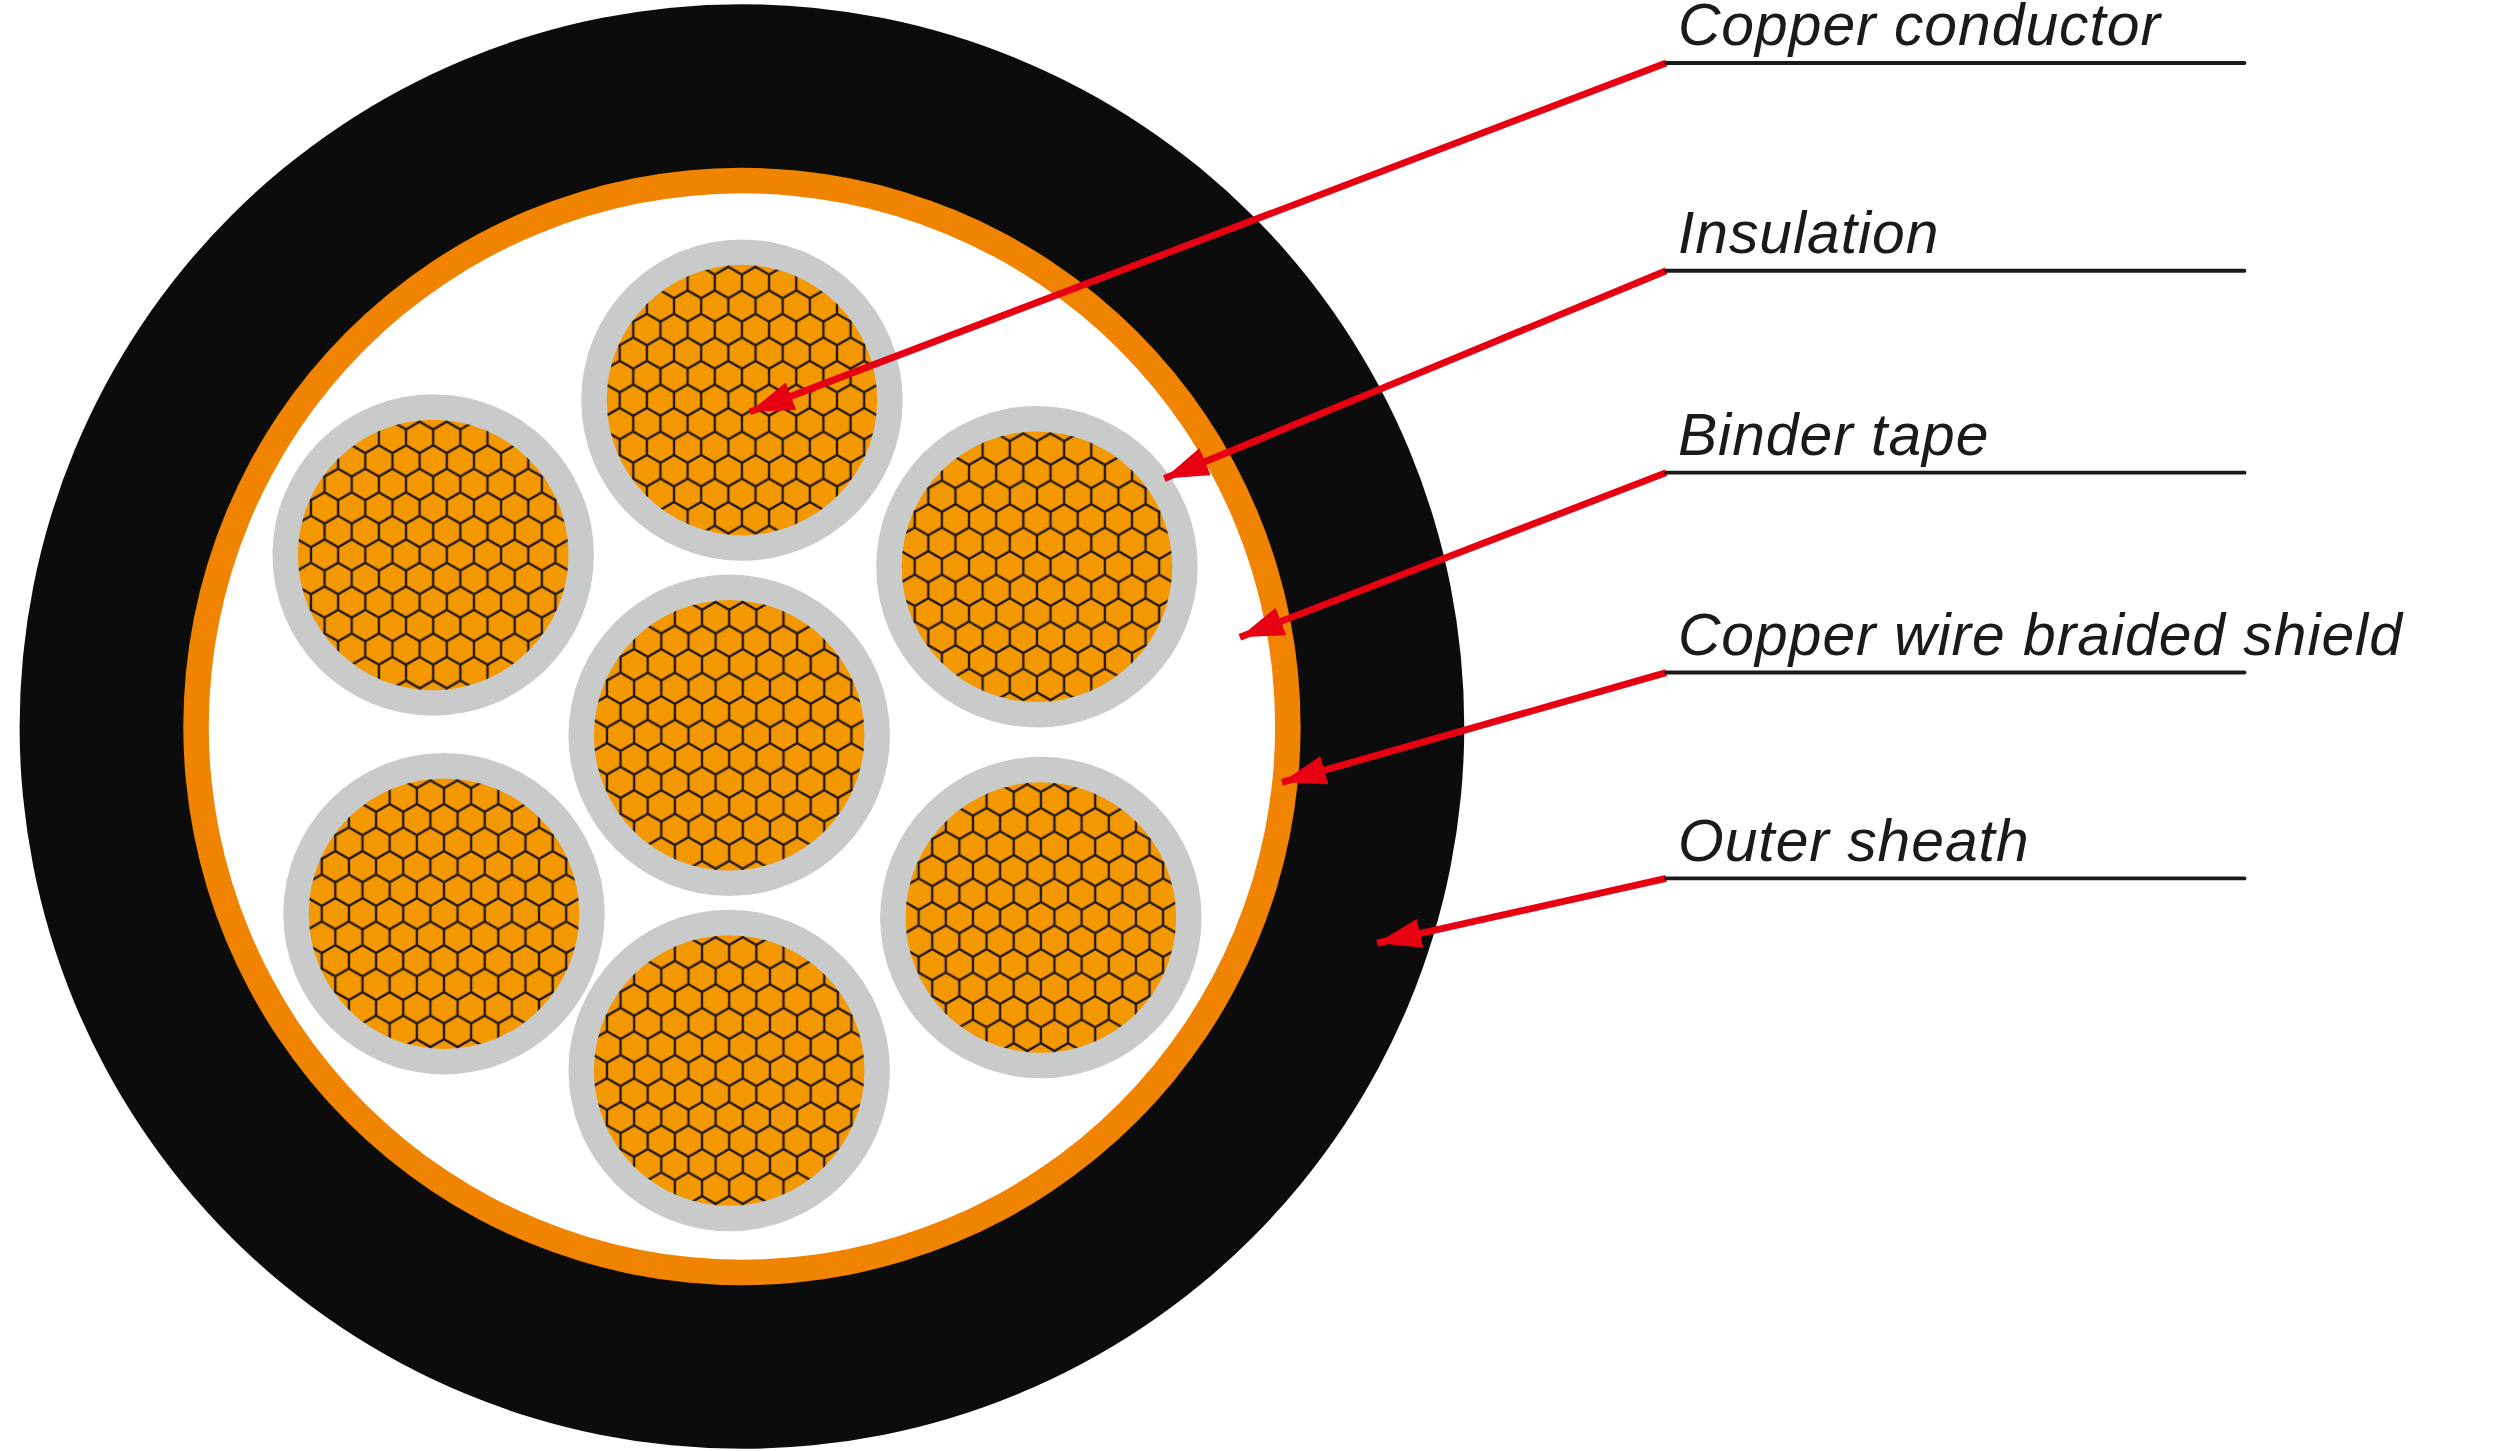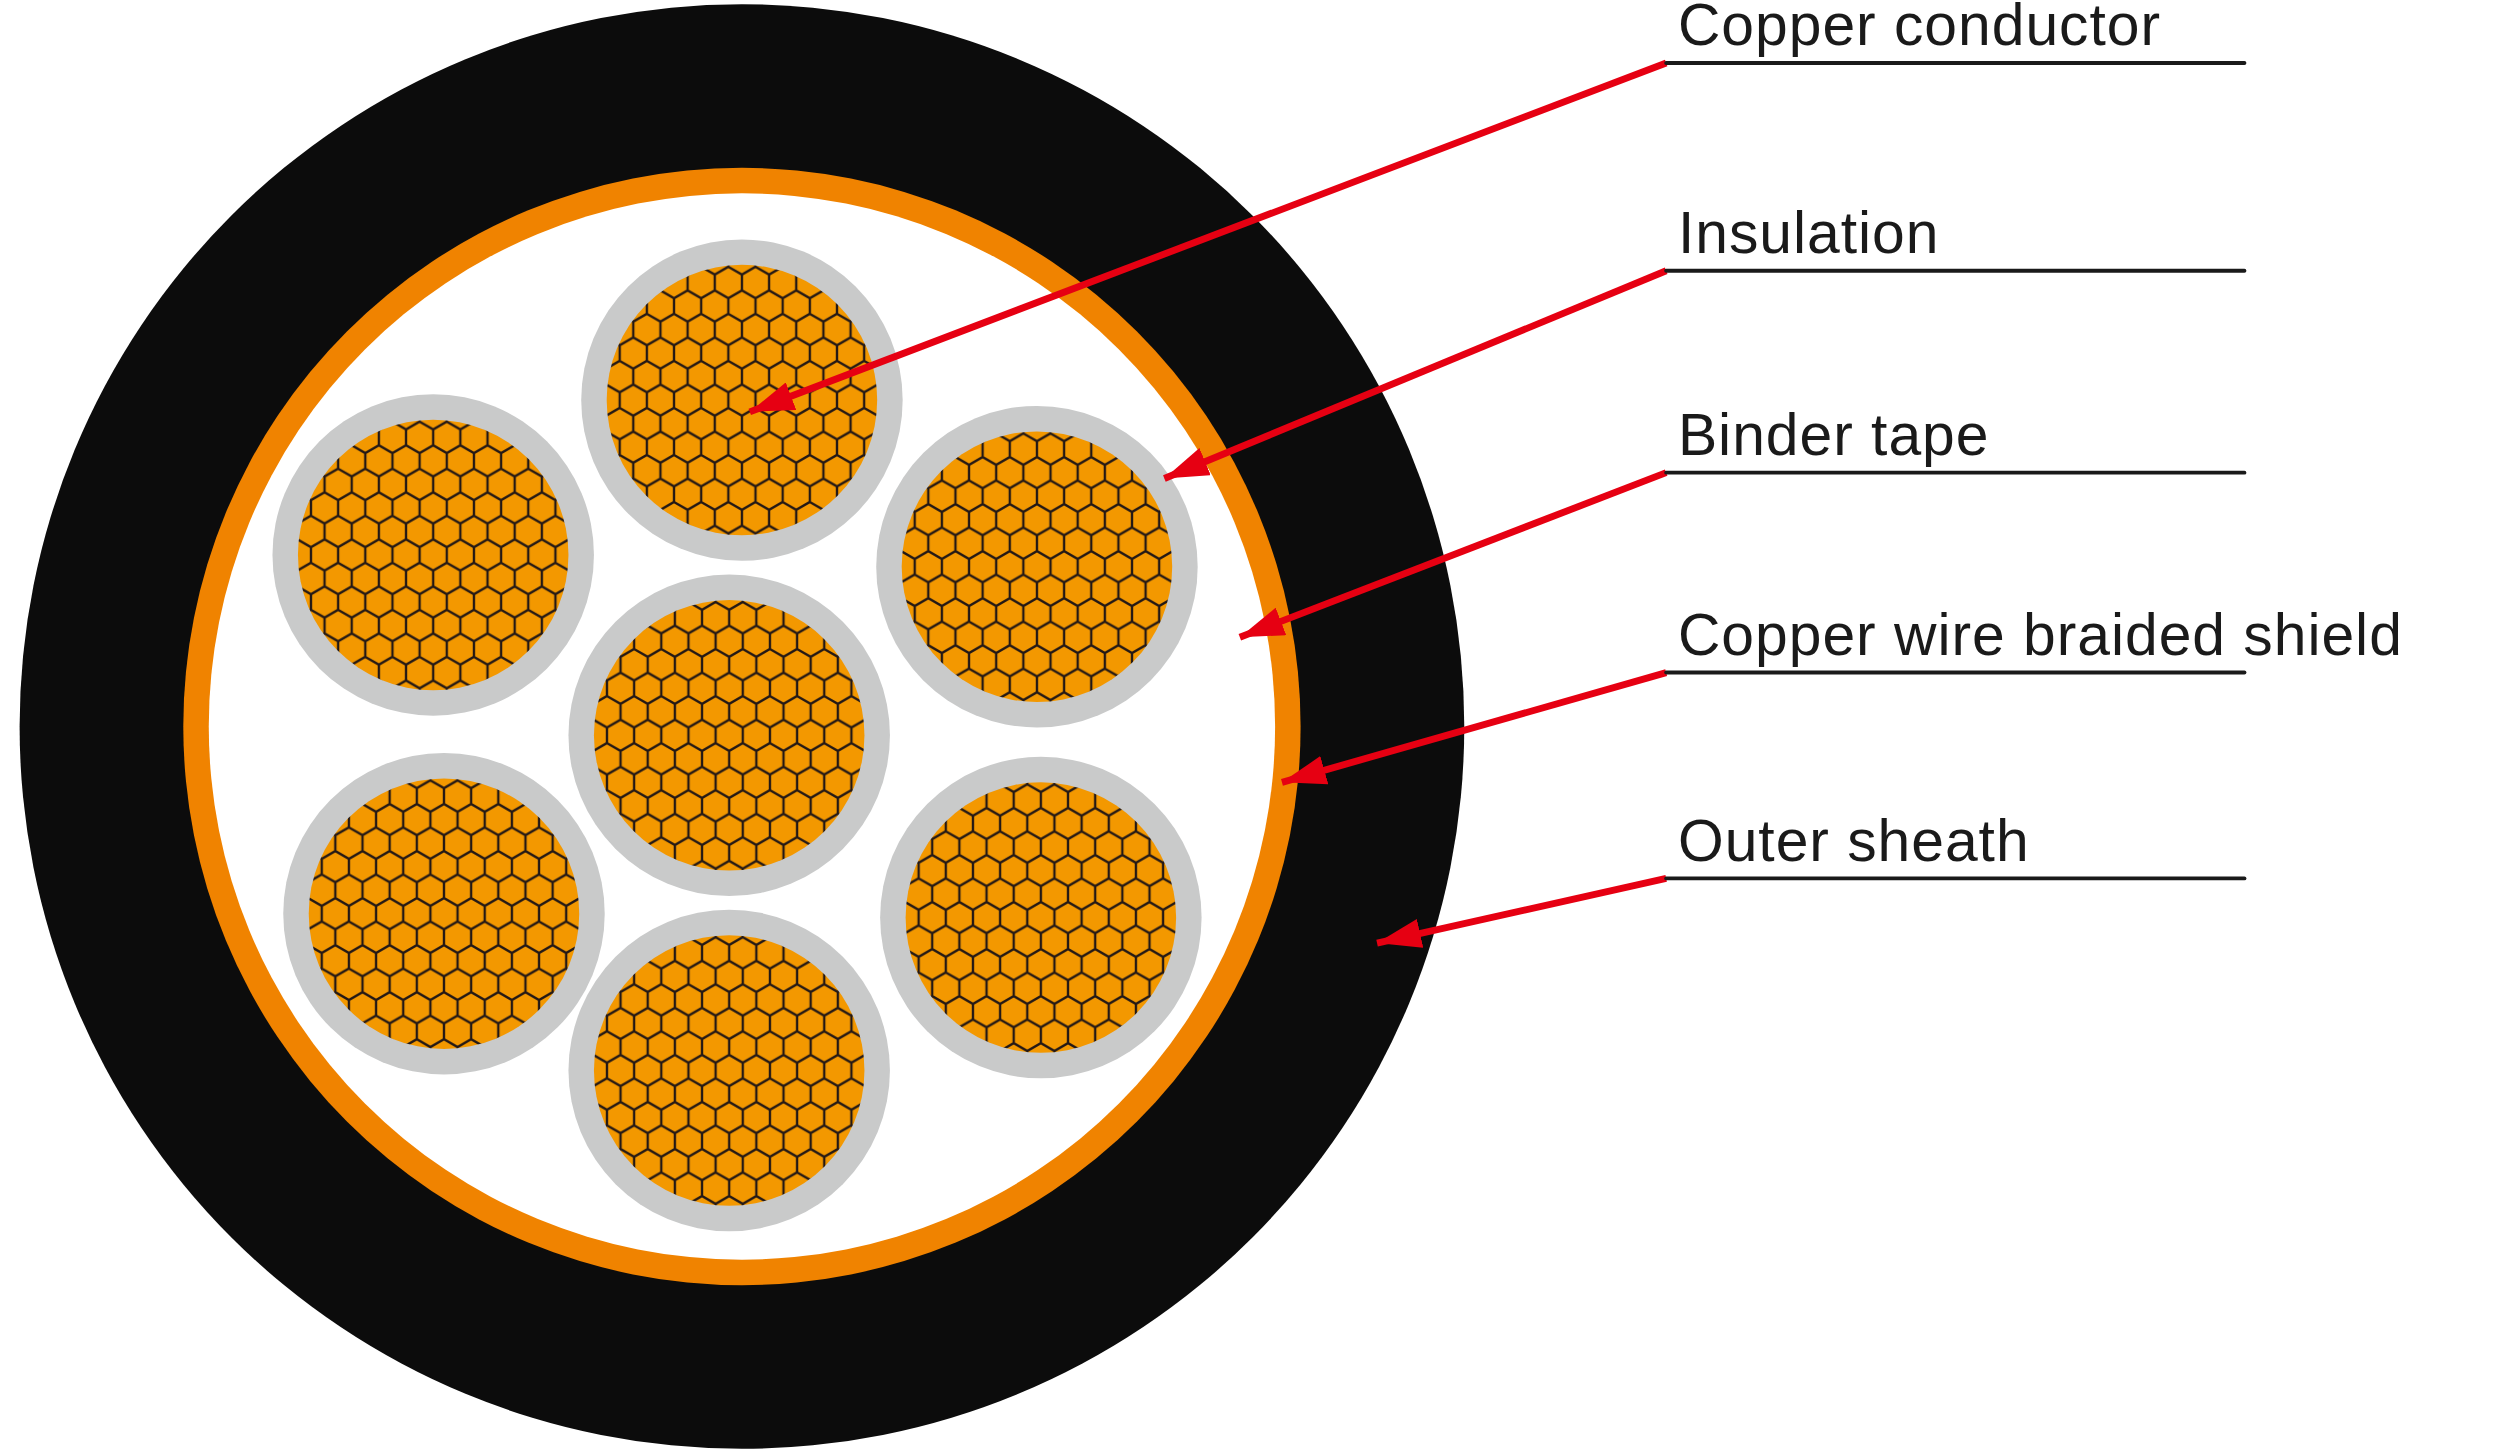--- a/index.html
+++ b/index.html
@@ -6,20 +6,21 @@
     margin: 0;
     padding: 0;
     background: #ffffff;
   }
   .stage {
     position: relative;
     width: 2512px;
     height: 1452px;
     background: #ffffff;
     overflow: hidden;
+    font-style: italic;
   }
   svg.diagram {
     display: block;
     width: 2512px;
     height: 1452px;
   }
   text.callout-label {
     font-family: "Liberation Sans", sans-serif;
     font-size: 60px;
     fill: #1a1a1a;

